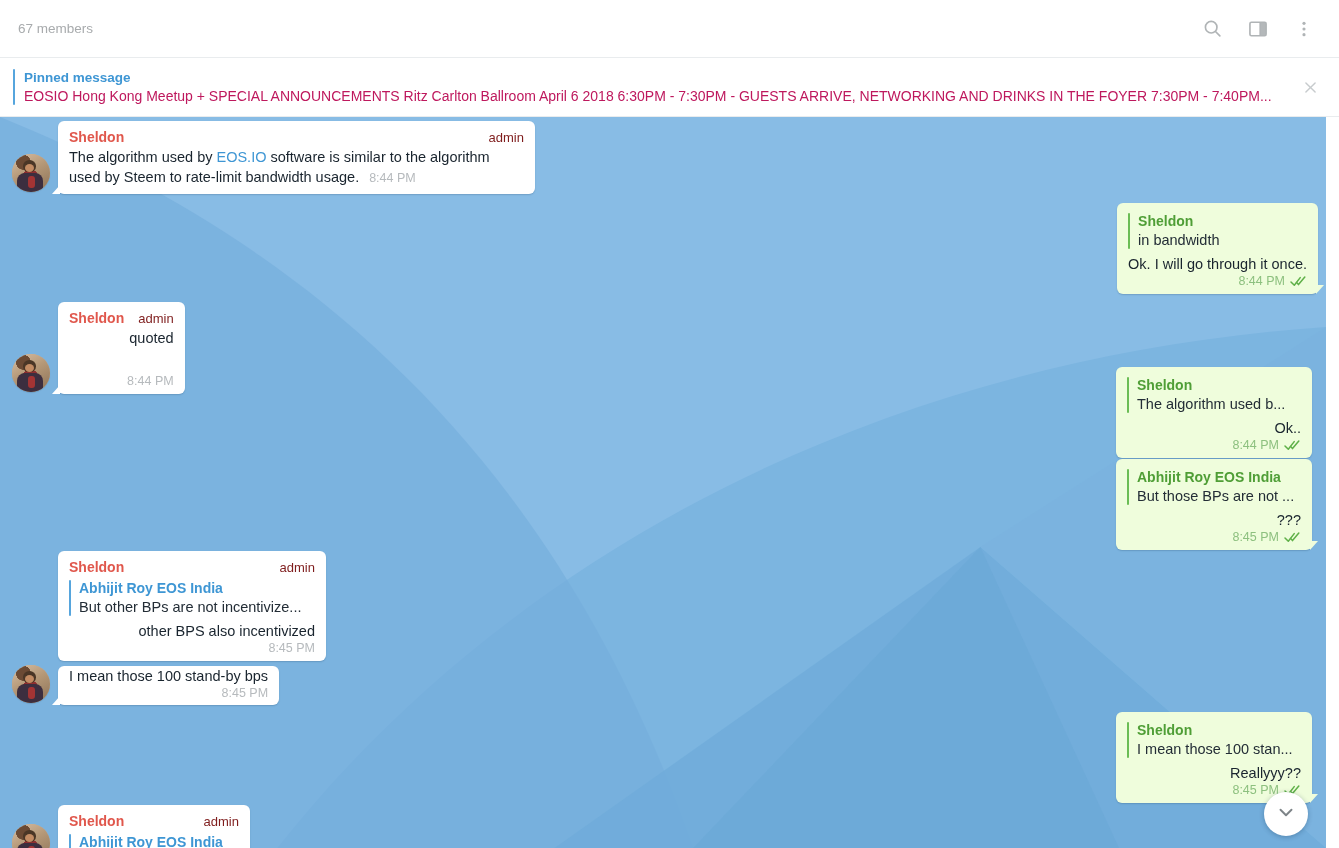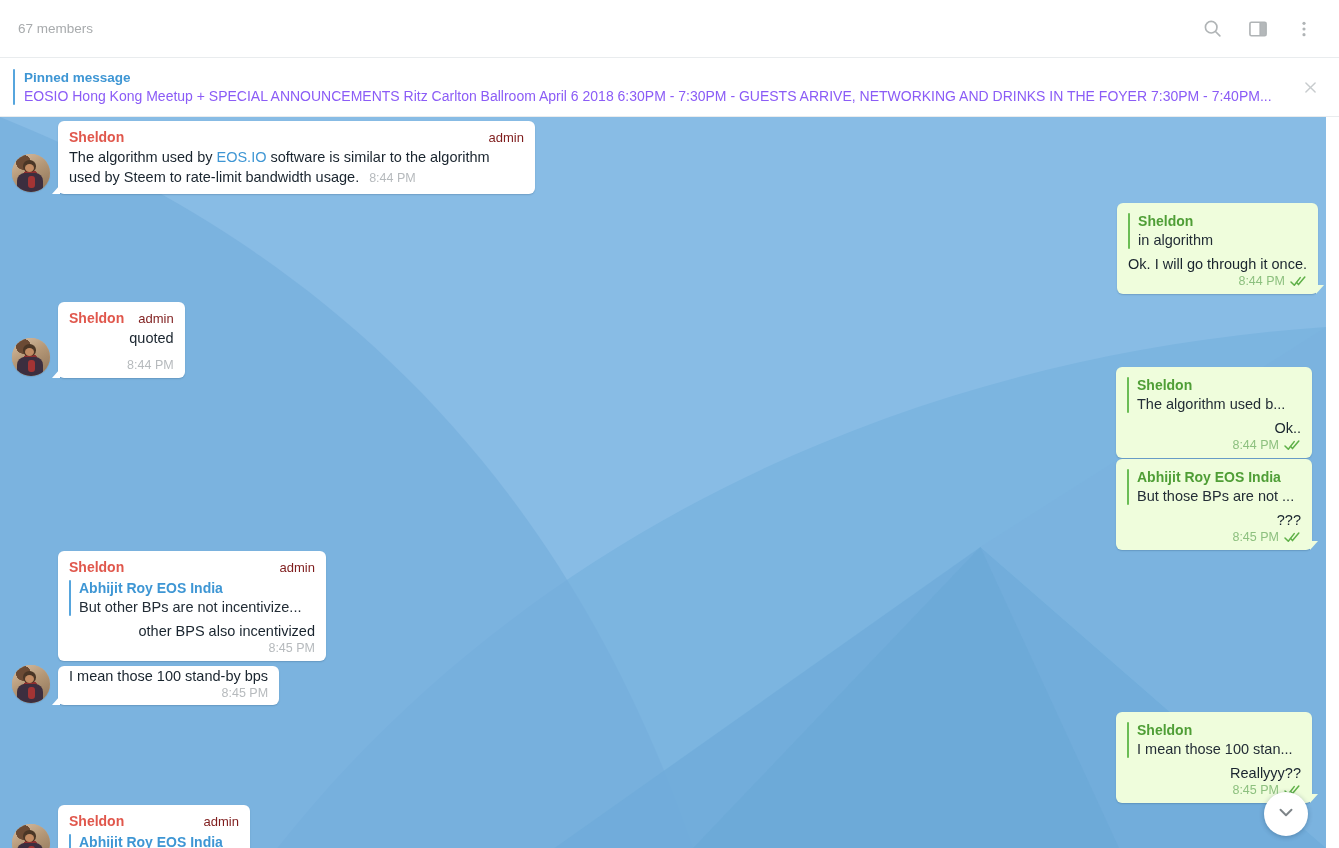--- a/index.html
+++ b/index.html
@@ -92,21 +92,21 @@
     padding-right: 60px;
   }
   .pinned-label {
     font-size: 13.5px;
     color: #3e96d4;
     font-weight: bold;
     line-height: 17px;
   }
   .pinned-text {
     font-size: 14px;
-    color: #8b5cf6;
+    color: #be185d;
     line-height: 19px;
     white-space: nowrap;
     overflow: hidden;
     text-overflow: ellipsis;
     margin-top: 1px;
   }
   .pinned-close {
     position: absolute;
     right: 14px;
     top: 50%;
@@ -316,21 +316,21 @@
   #row-6 { top: 434px; left: 12px; }
   #row-7 { top: 548px; left: 12px; }
   #row-8 { top: 595px; right: 14px; }
   #row-9 { top: 688px; left: 12px; }
 
   #row-3 .bubble, #row-7 .bubble { max-width: 400px; }
   #row-4 .bubble, #row-5 .bubble, #row-8 .bubble { width: 196px; }
   #row-6 .bubble { width: 268px; }
 
   #row-3 .sender-line { gap: 14px; }
-  #row-3 .text-with-meta { gap: 10px; text-align: center; }
+  #row-3 .text-with-meta { gap: 26px; text-align: center; }
 
   
   .scroll-down {
     position: absolute;
     right: 18px;
     bottom: 12px;
     width: 44px; height: 44px;
     border-radius: 50%;
     background: #ffffff;
     box-shadow: 0 1px 5px rgba(10,40,70,0.30);
@@ -422,21 +422,21 @@
                 <span>8:44 PM</span>
               </span>
           </div>
         </div>
       </div>
 
       <div class="msg-row out" id="row-2">
         <div class="bubble out">
           <div class="quote">
             <div class="quote-name">Sheldon</div>
-            <div class="quote-text">in algorithm</div>
+            <div class="quote-text">in bandwidth</div>
           </div>
           <div class="text-with-meta">
             <span class="msg-text">Ok. I will go through it once.</span>
             <span class="meta">
               <span>8:44 PM</span>
               <span class="ticks">
                 <svg width="17" height="11" viewBox="0 0 17 11" fill="none" stroke="#5fb048" stroke-width="1.5" stroke-linecap="round" stroke-linejoin="round">
                   <polyline points="1,6 4.3,9.3 10.2,1.6"></polyline>
                     <polyline points="6.6,6.6 8.5,8.6 14.8,1"></polyline>
                 </svg>

